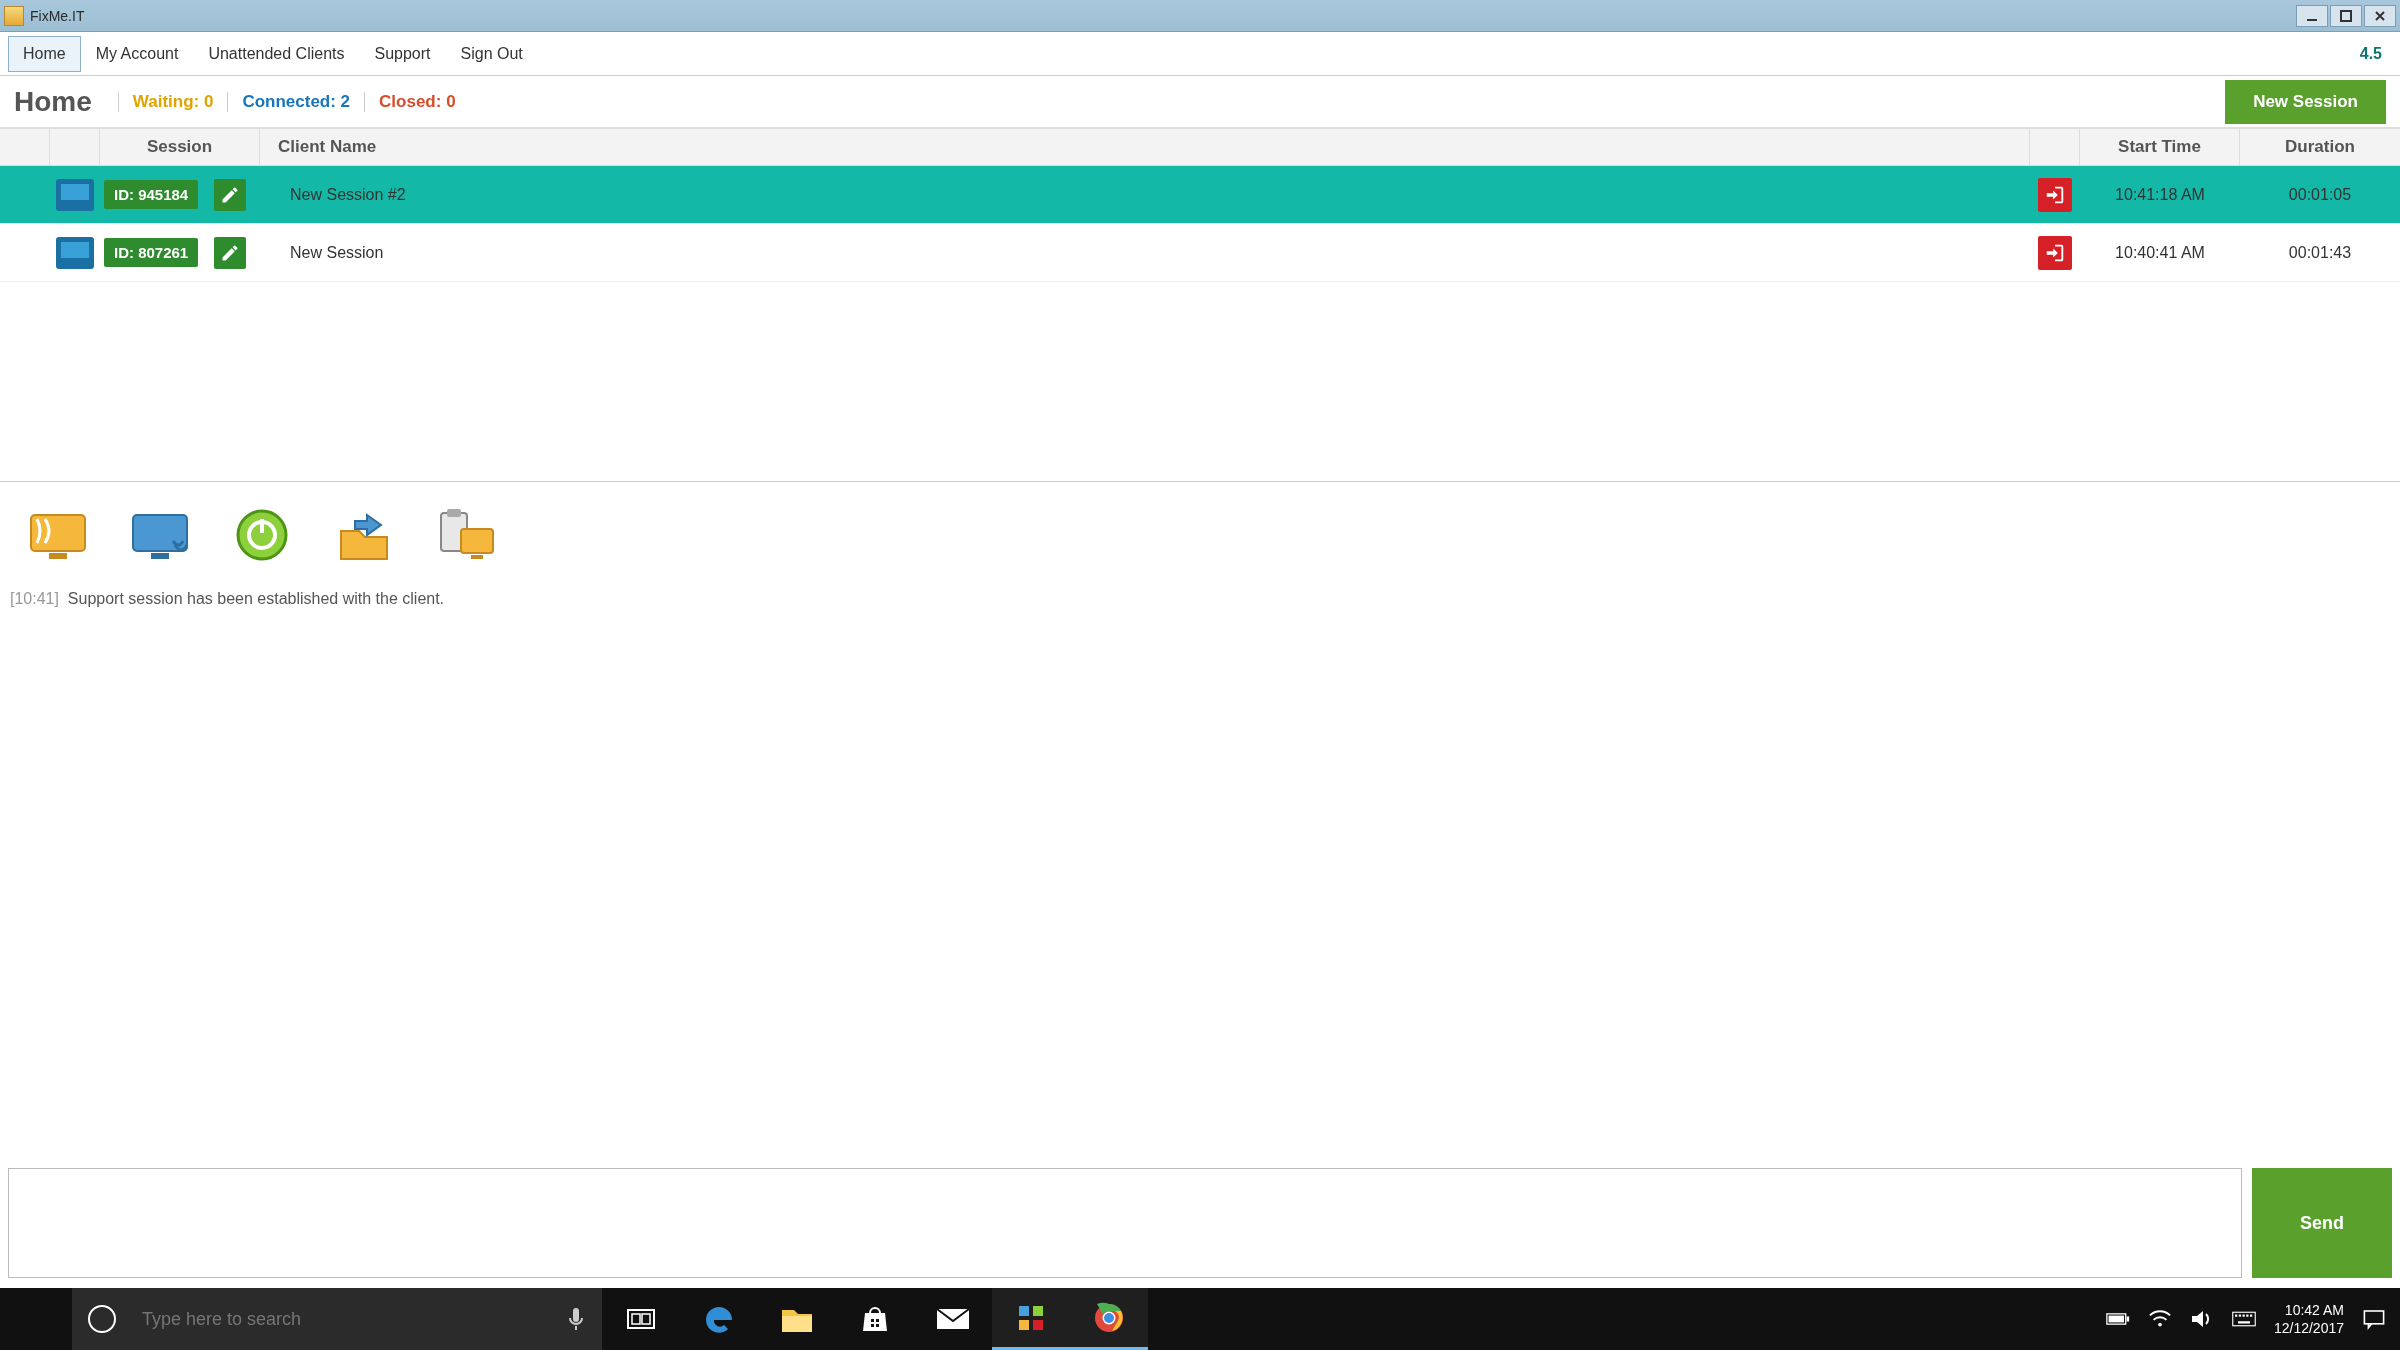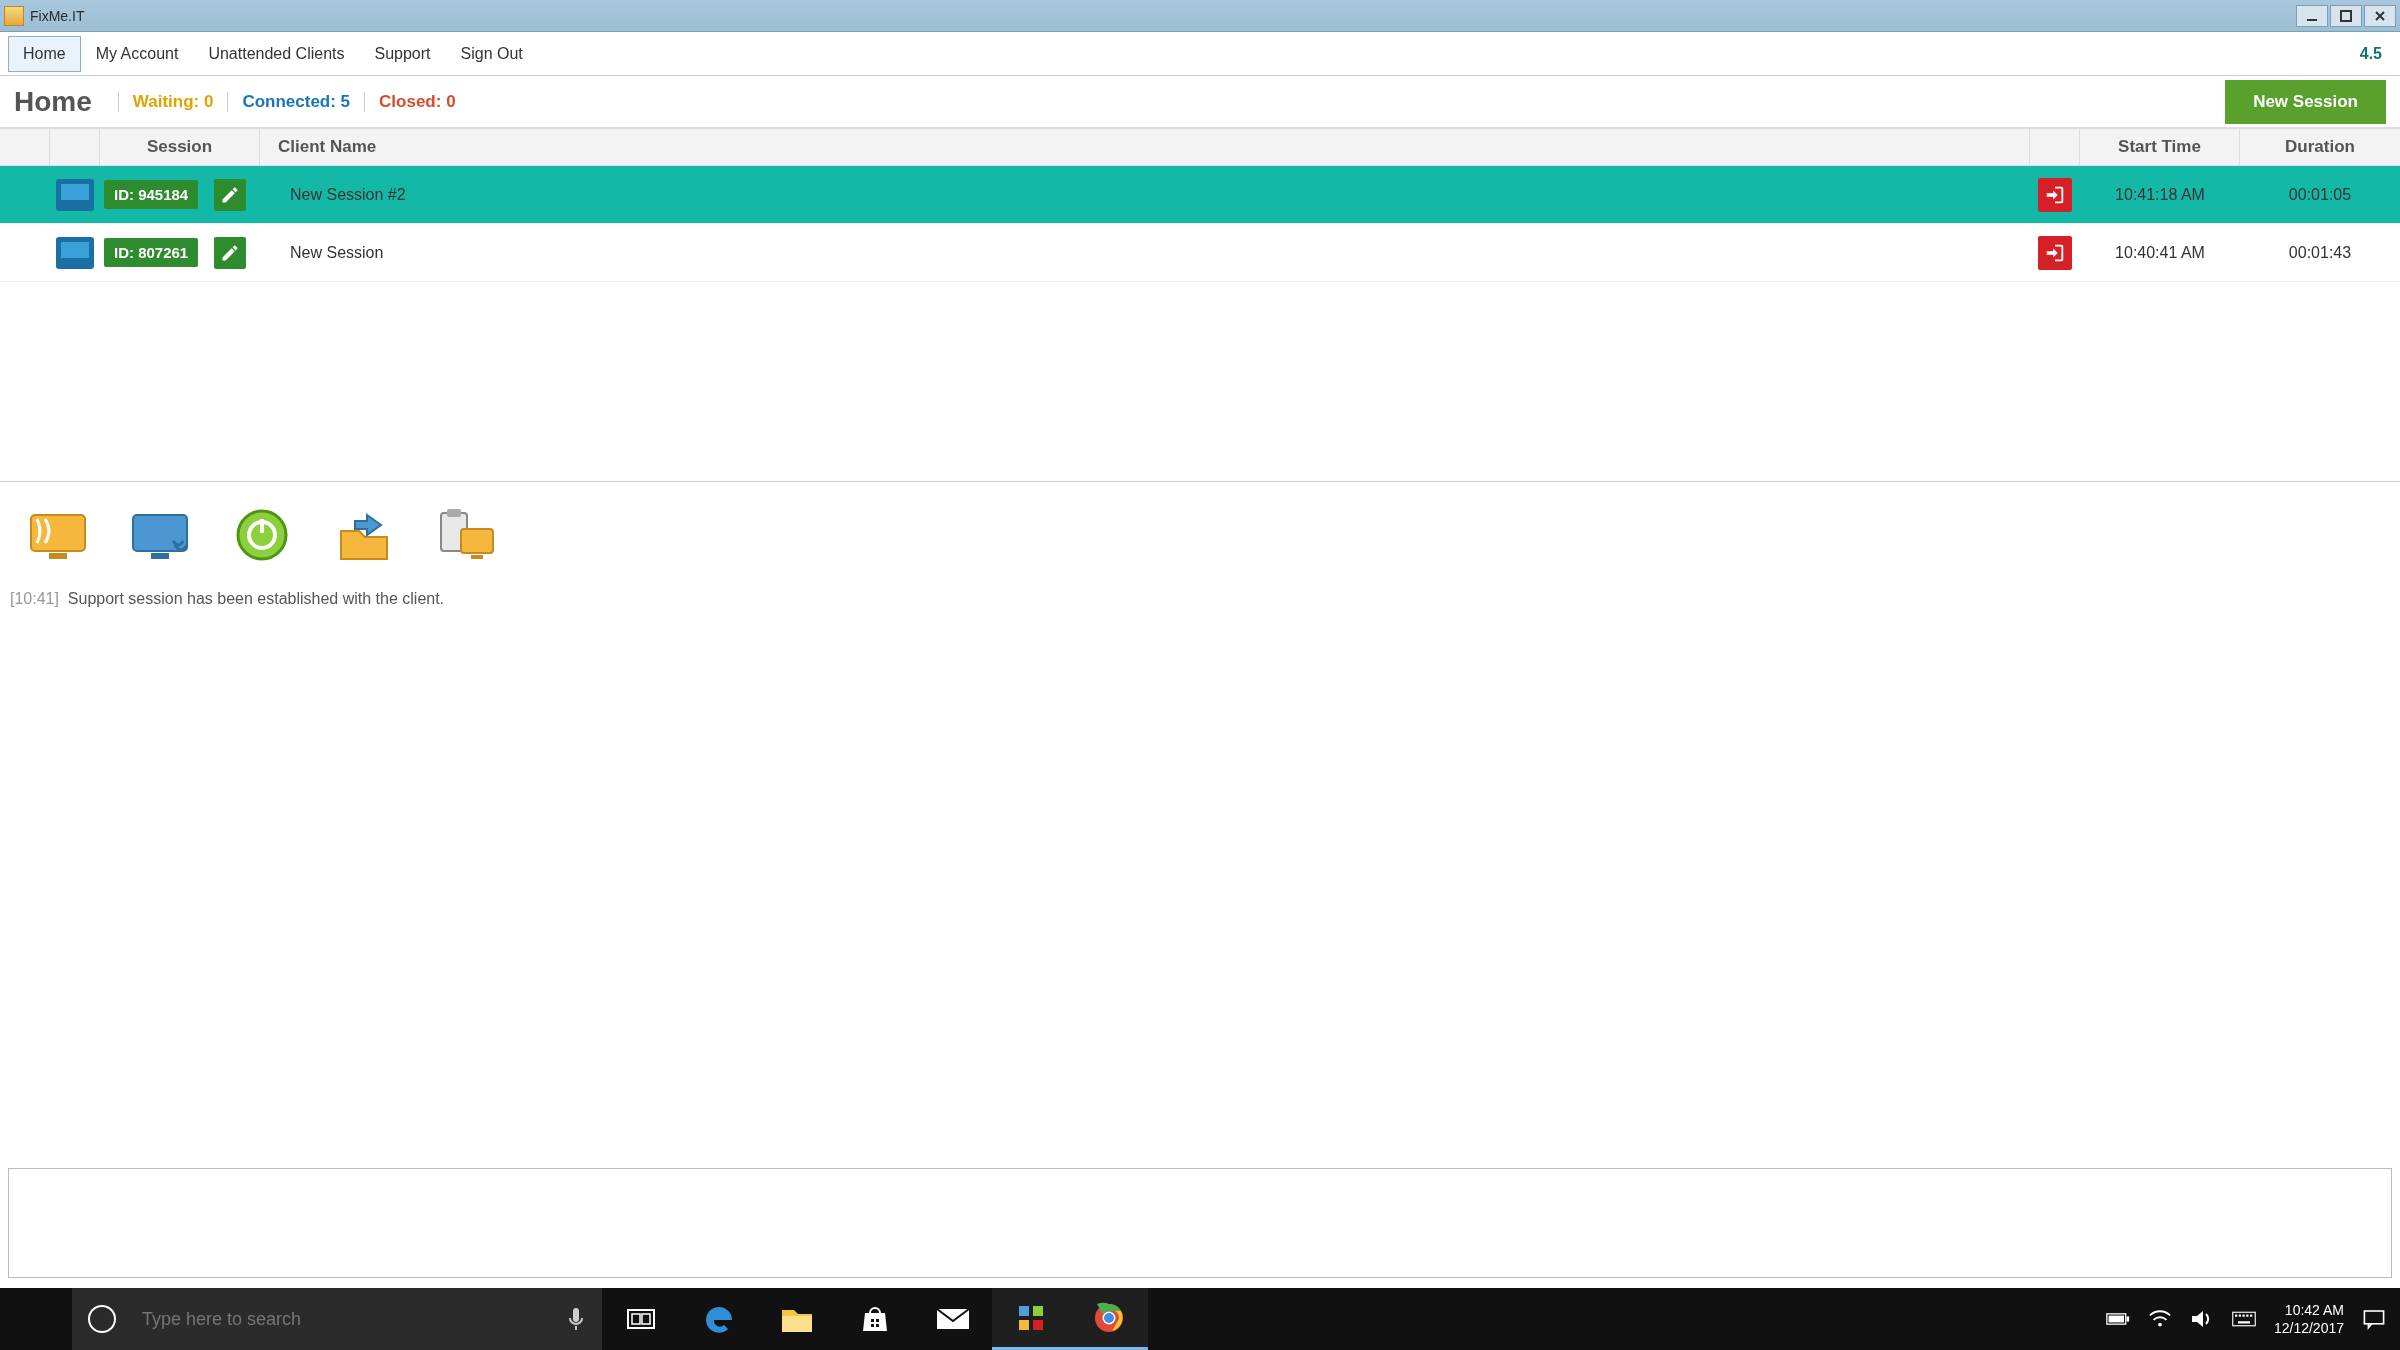--- a/index.html
+++ b/index.html
@@ -291,21 +291,21 @@
   <div class="nav-item">Unattended Clients</div>
   <div class="nav-item">Support</div>
   <div class="nav-item">Sign Out</div>
   <div class="nav-spacer"></div>
   <div class="version">4.5</div>
 </div>
 
 <div class="statusbar">
   <div class="page-title">Home</div>
   <div class="status-chip status-waiting">Waiting: 0</div>
-  <div class="status-chip status-connected">Connected: 5</div>
+  <div class="status-chip status-connected">Connected: 2</div>
   <div class="status-chip status-closed">Closed: 0</div>
   <div class="status-spacer"></div>
   <button class="new-session-btn">New Session</button>
 </div>
 
 <div class="table-header">
   <div class="th col-icon1"></div>
   <div class="th col-icon2"></div>
   <div class="th col-session">Session</div>
   <div class="th col-name">Client Name</div>
@@ -417,20 +417,21 @@
   </div>
 </div>
 
 <div class="chat-log">
   <span class="ts">[10:41]</span>
   &nbsp;<span>Support session has been established with the client.</span>
 </div>
 
 <div class="chat-area">
   <textarea class="chat-input" value="" style=""></textarea>
+  <button class="send-btn">Send</button>
 </div>
 
 <div class="taskbar">
   <div class="start-area">
     <div class="spacer"></div>
     <div class="search-box">
       <div class="cortana-ring"></div>
       <input placeholder="Type here to search" style="">
       <svg class="mic" viewBox="0 0 20 26">
           <rect x="7" y="2" width="6" height="14" rx="3" fill="#ccc"></rect>

